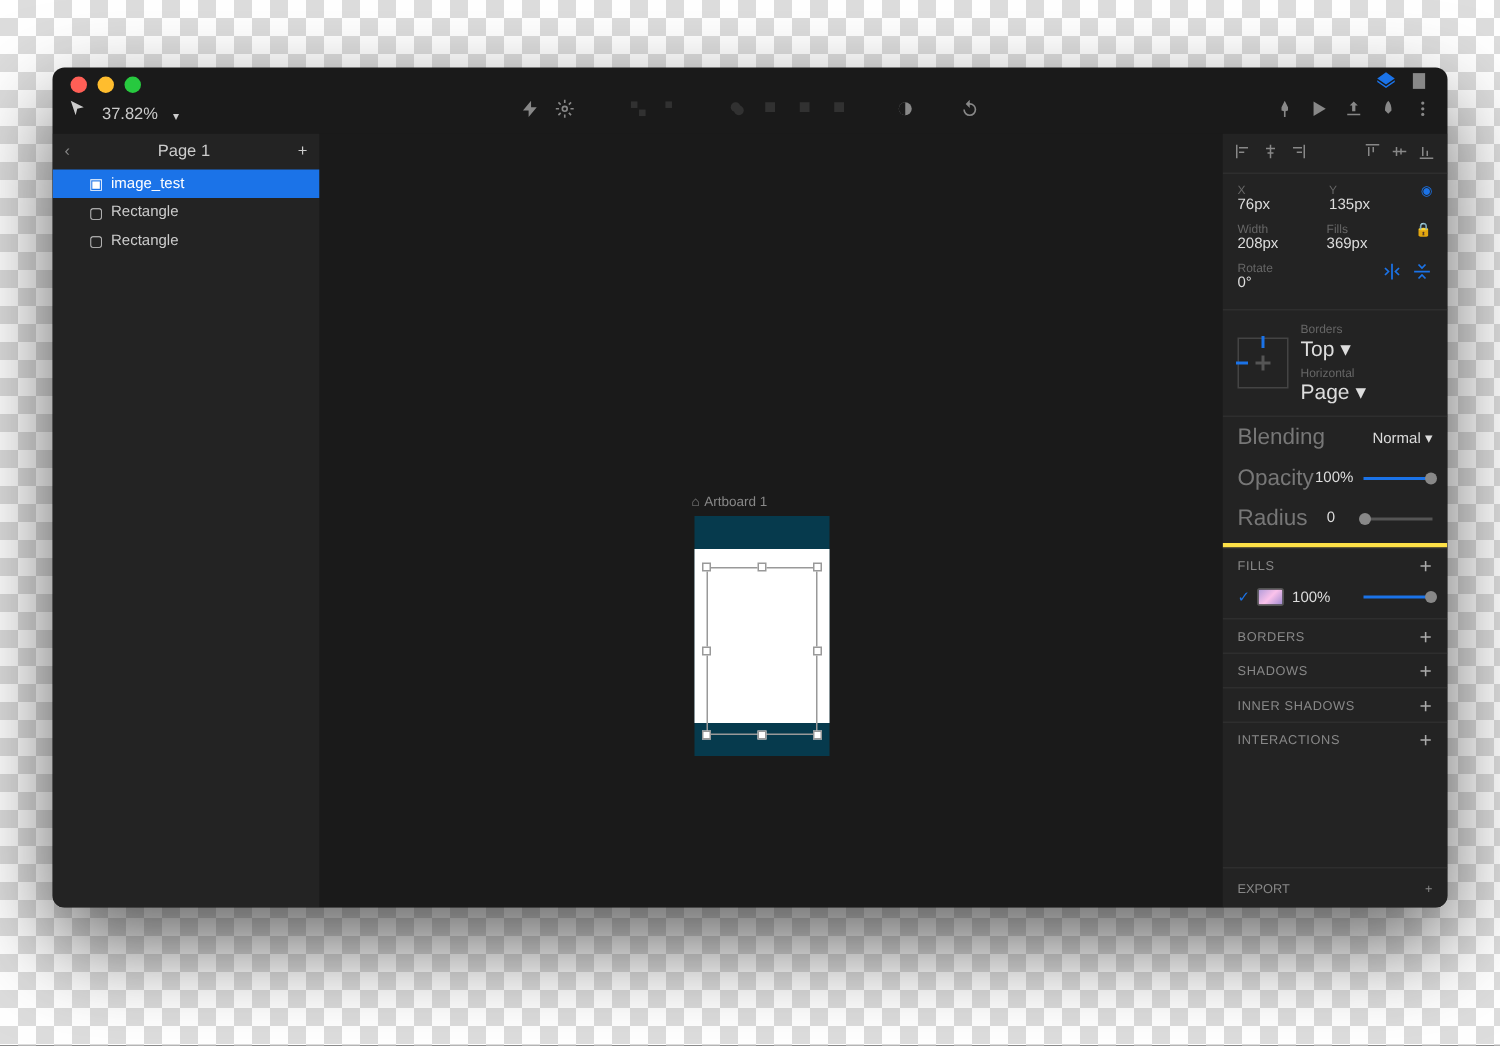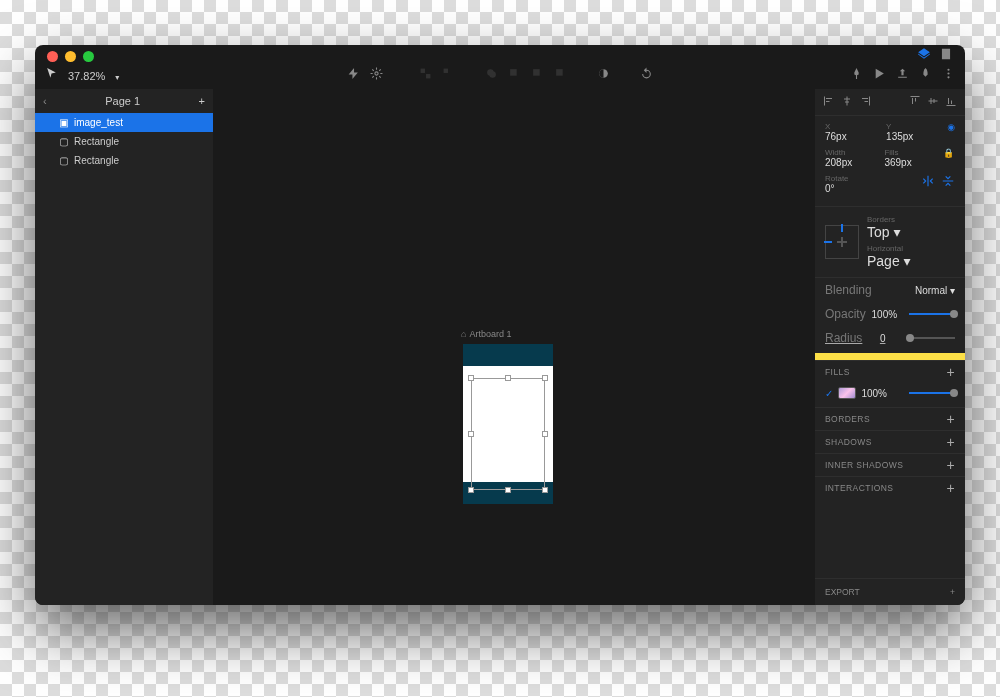--- a/index.html
+++ b/index.html
@@ -60,21 +60,21 @@
   .origin-box { width: 34px; height: 34px; border: 1px solid #444; position: relative; }
   .origin-box .cross { position: absolute; left: 50%; top: 50%; width: 10px; height: 10px; transform: translate(-50%,-50%); }
   .origin-box .cross::before, .origin-box .cross::after { content: ''; position: absolute; background: #555; }
   .origin-box .cross::before { left: 4px; top: 0; width: 2px; height: 10px; }
   .origin-box .cross::after { left: 0; top: 4px; width: 10px; height: 2px; }
   .origin-box .tick-t { position: absolute; left: 50%; top: -2px; width: 2px; height: 8px; background: #1b73e8; transform: translateX(-50%); }
   .origin-box .tick-l { position: absolute; left: -2px; top: 50%; width: 8px; height: 2px; background: #1b73e8; transform: translateY(-50%); }
   .origin-text .label { font-size: 8px; color: #666; }
   .origin-text .value { font-size: 14px; color: #ddd; }
   .control-row { display: flex; align-items: center; justify-content: space-between; padding: 5px 10px; }
-  .control-row .label { color: #777; font-size: 12px; }
+  .control-row .label { color: #777; font-size: 15px; }
   .control-row .value { color: #ddd; font-size: 10px; text-align: right; }
   .slider { width: 46px; height: 2px; background: #555; position: relative; margin-left: 6px; }
   .slider::after { content: ''; position: absolute; right: -3px; top: -3px; width: 8px; height: 8px; border-radius: 50%; background: #888; }
   .slider.zero::after { left: -3px; right: auto; }
   .slider.filled { background: #1b73e8; }
   .section-header { display: flex; align-items: center; justify-content: space-between; padding: 6px 10px; border-top: 1px solid #2e2e2e; color: #888; font-size: 8.5px; letter-spacing: 0.05em; text-transform: uppercase; }
   .section-header .plus { color: #aaa; font-size: 14px; line-height: 10px; }
   .fill-row { display: flex; align-items: center; gap: 5px; padding: 4px 10px 8px; }
   .fill-swatch { width: 18px; height: 12px; border: 1px solid #555; background: linear-gradient(135deg, #b19cd9 0%, #fbc2eb 50%, #a18cd1 100%); border-radius: 2px; }
   .fill-row .val { color: #ddd; font-size: 10px; }
@@ -298,21 +298,21 @@
 
       <div class="control-row">
         <span class="label">Blending</span>
         <span class="value"><span>Normal</span> ▾</span>
       </div>
       <div class="control-row">
         <span class="label">Opacity</span>
         <span class="value">100%</span>
         <div class="slider filled"></div>
       </div>
-      <div class="control-row" style="border-bottom:7px solid #fde047;padding-bottom:8px;text-decoration:underline;">
+      <div class="control-row" style="border-bottom:3px solid #fde047;padding-bottom:8px;">
         <span class="label">Radius</span>
         <span class="value">0</span>
         <div class="slider zero"></div>
       </div>
 
       <div class="section-header">
           <span>Fills</span>
           <span class="plus">+</span>
         </div>
       <div class="fill-row">

